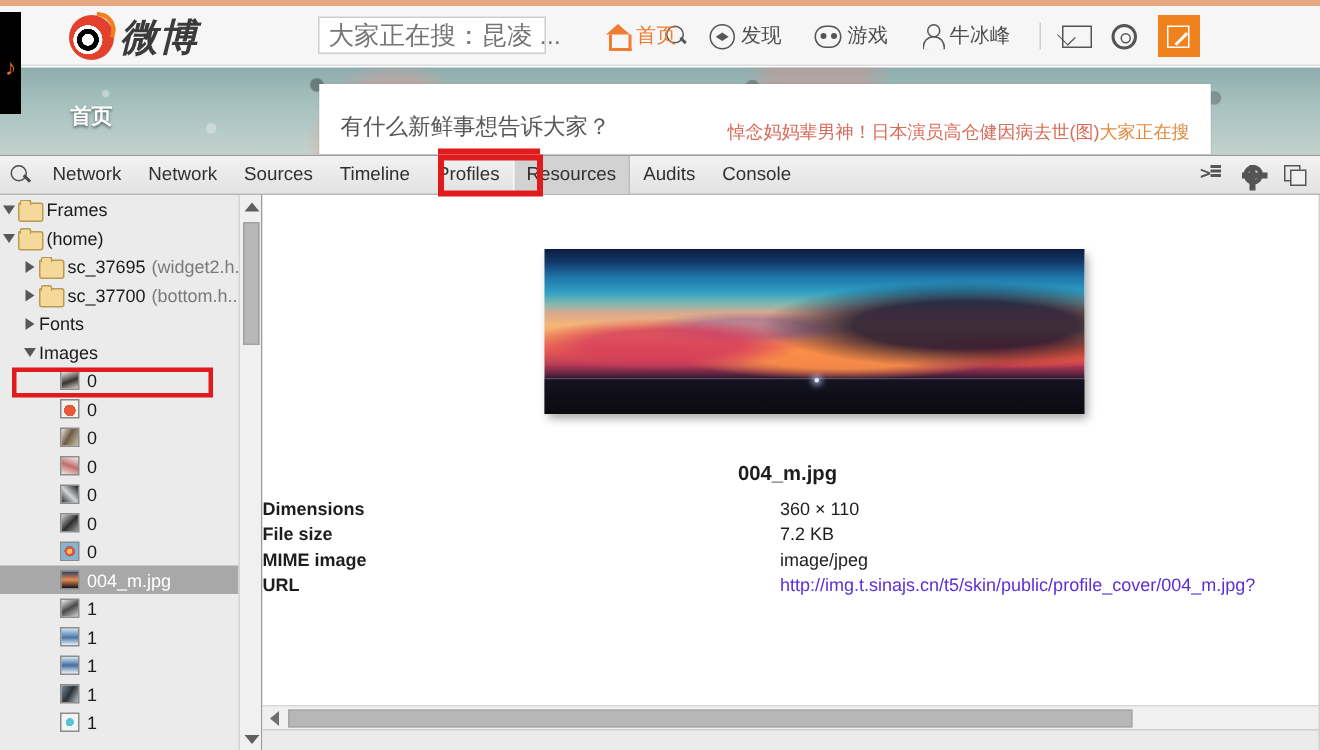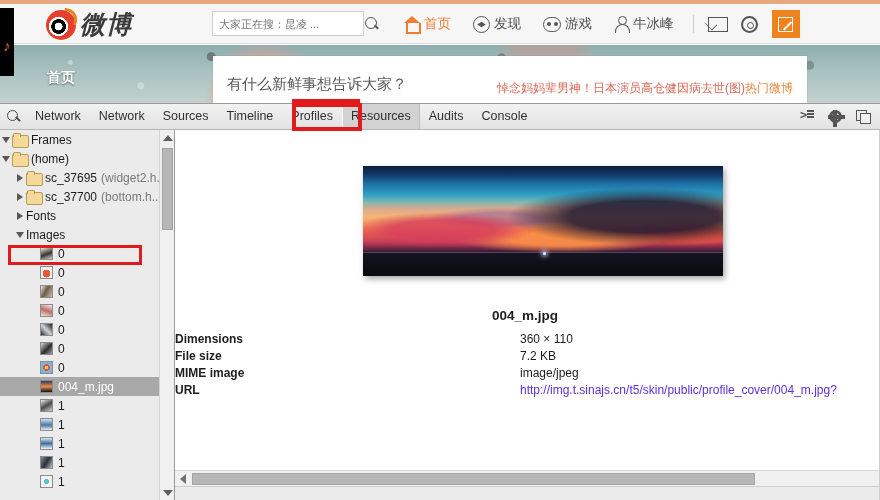--- a/index.html
+++ b/index.html
@@ -59,21 +59,21 @@
 
   .wb-search {
     position: absolute; left: 212px; top: 11px;
     width: 152px; height: 25px;
     border: 1px solid #cdcdcd; background: #fff;
     display: flex; align-items: center;
   }
   .wb-search-input {
     flex: 1; border: 0; outline: 0; padding: 0 4px 0 6px;
     font-family: "Liberation Sans", sans-serif;
-    font-size: 11px; color: #9a9a9a; background: transparent;
+    font-size: 17px; color: #9a9a9a; background: transparent;
     height: 23px;
   }
   .wb-search-btn {
     width: 30px; height: 23px; display: flex;
     align-items: center; justify-content: center;
     background: transparent; border: 0; cursor: pointer;
   }
   .ico-mag { display: block; width: 14px; height: 14px; position: relative; }
   .ico-mag::before {
     content: ""; position: absolute; left: 0; top: 0;
@@ -539,21 +539,21 @@
     </div>
 
     <div class="wb-cover">
       <div class="wb-cover-title">首页</div>
     </div>
 
     <div class="wb-post">
       <div class="wb-post-ph">有什么新鲜事想告诉大家？</div>
       <div class="wb-hot">
         <a>悼念妈妈辈男神！日本演员高仓健因病去世(图)</a>
-        <a class="amber">热门微博</a>
+        <a class="amber">大家正在搜</a>
       </div>
     </div>
     <div class="wb-post-redmark"></div>
   </div>
 
   <div id="devtools">
 
     <div class="dt-toolbar">
       <div class="dt-inspect">
         <span class="ico-crosshair"></span>

